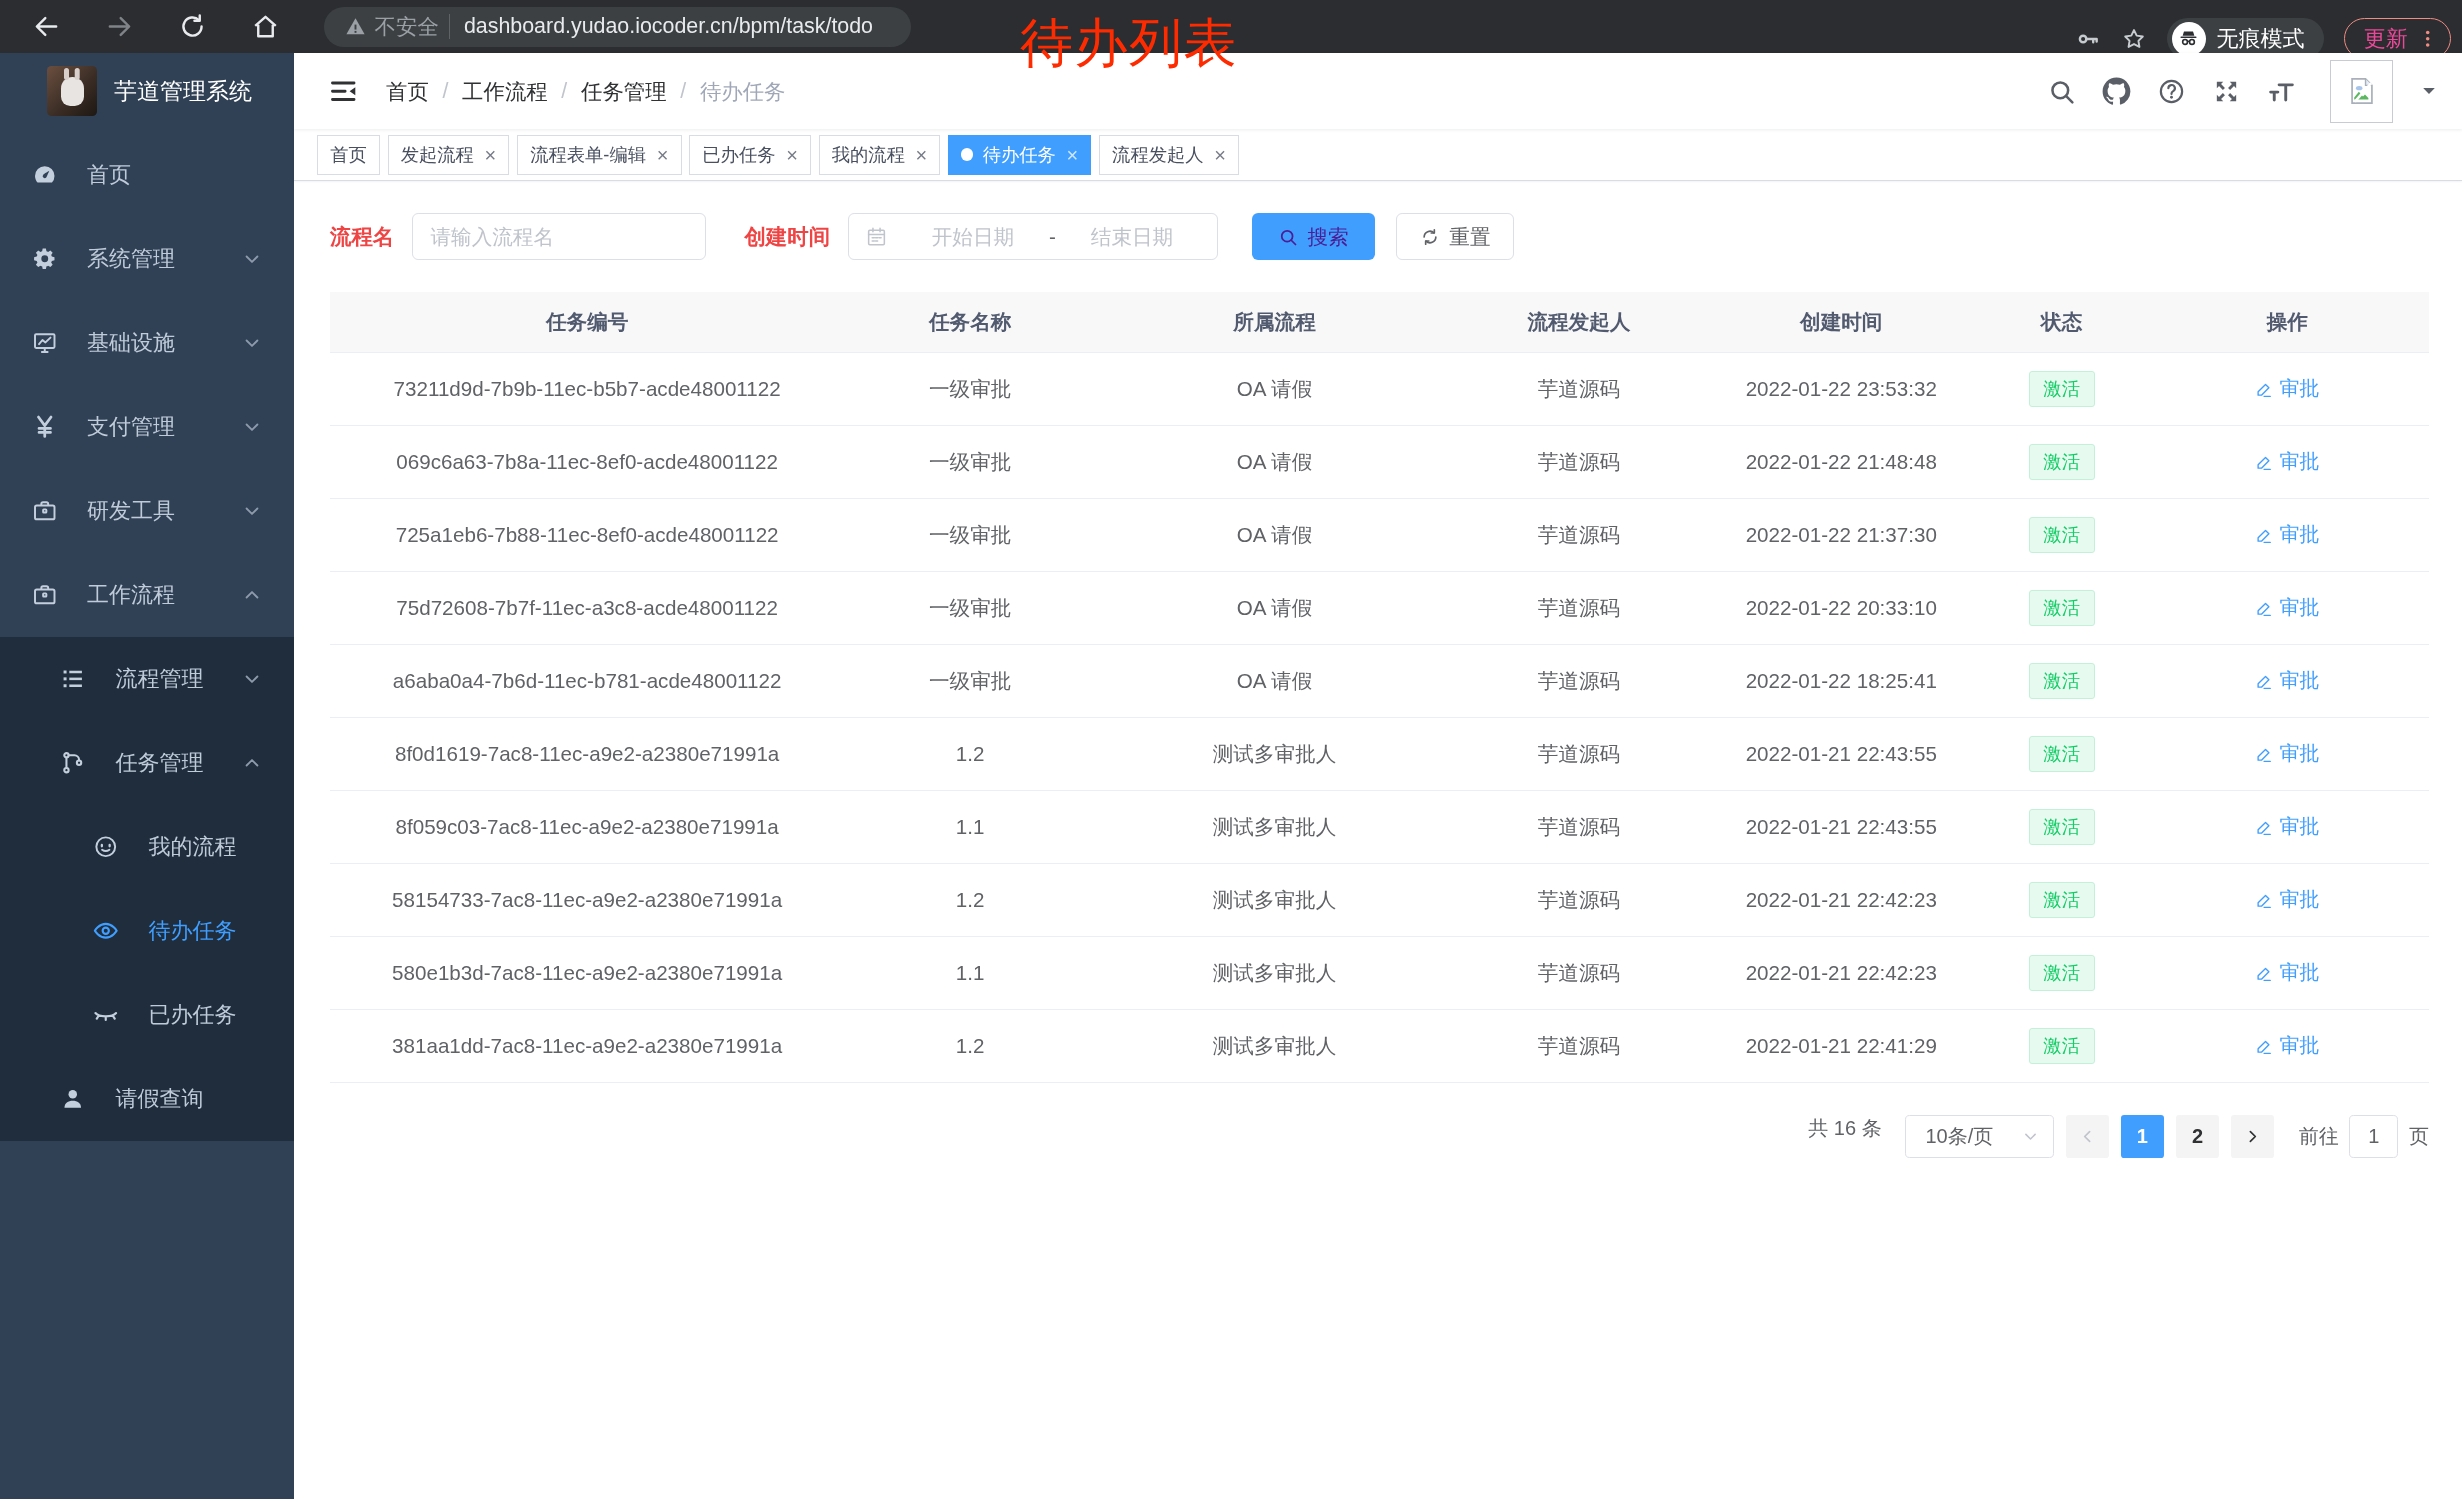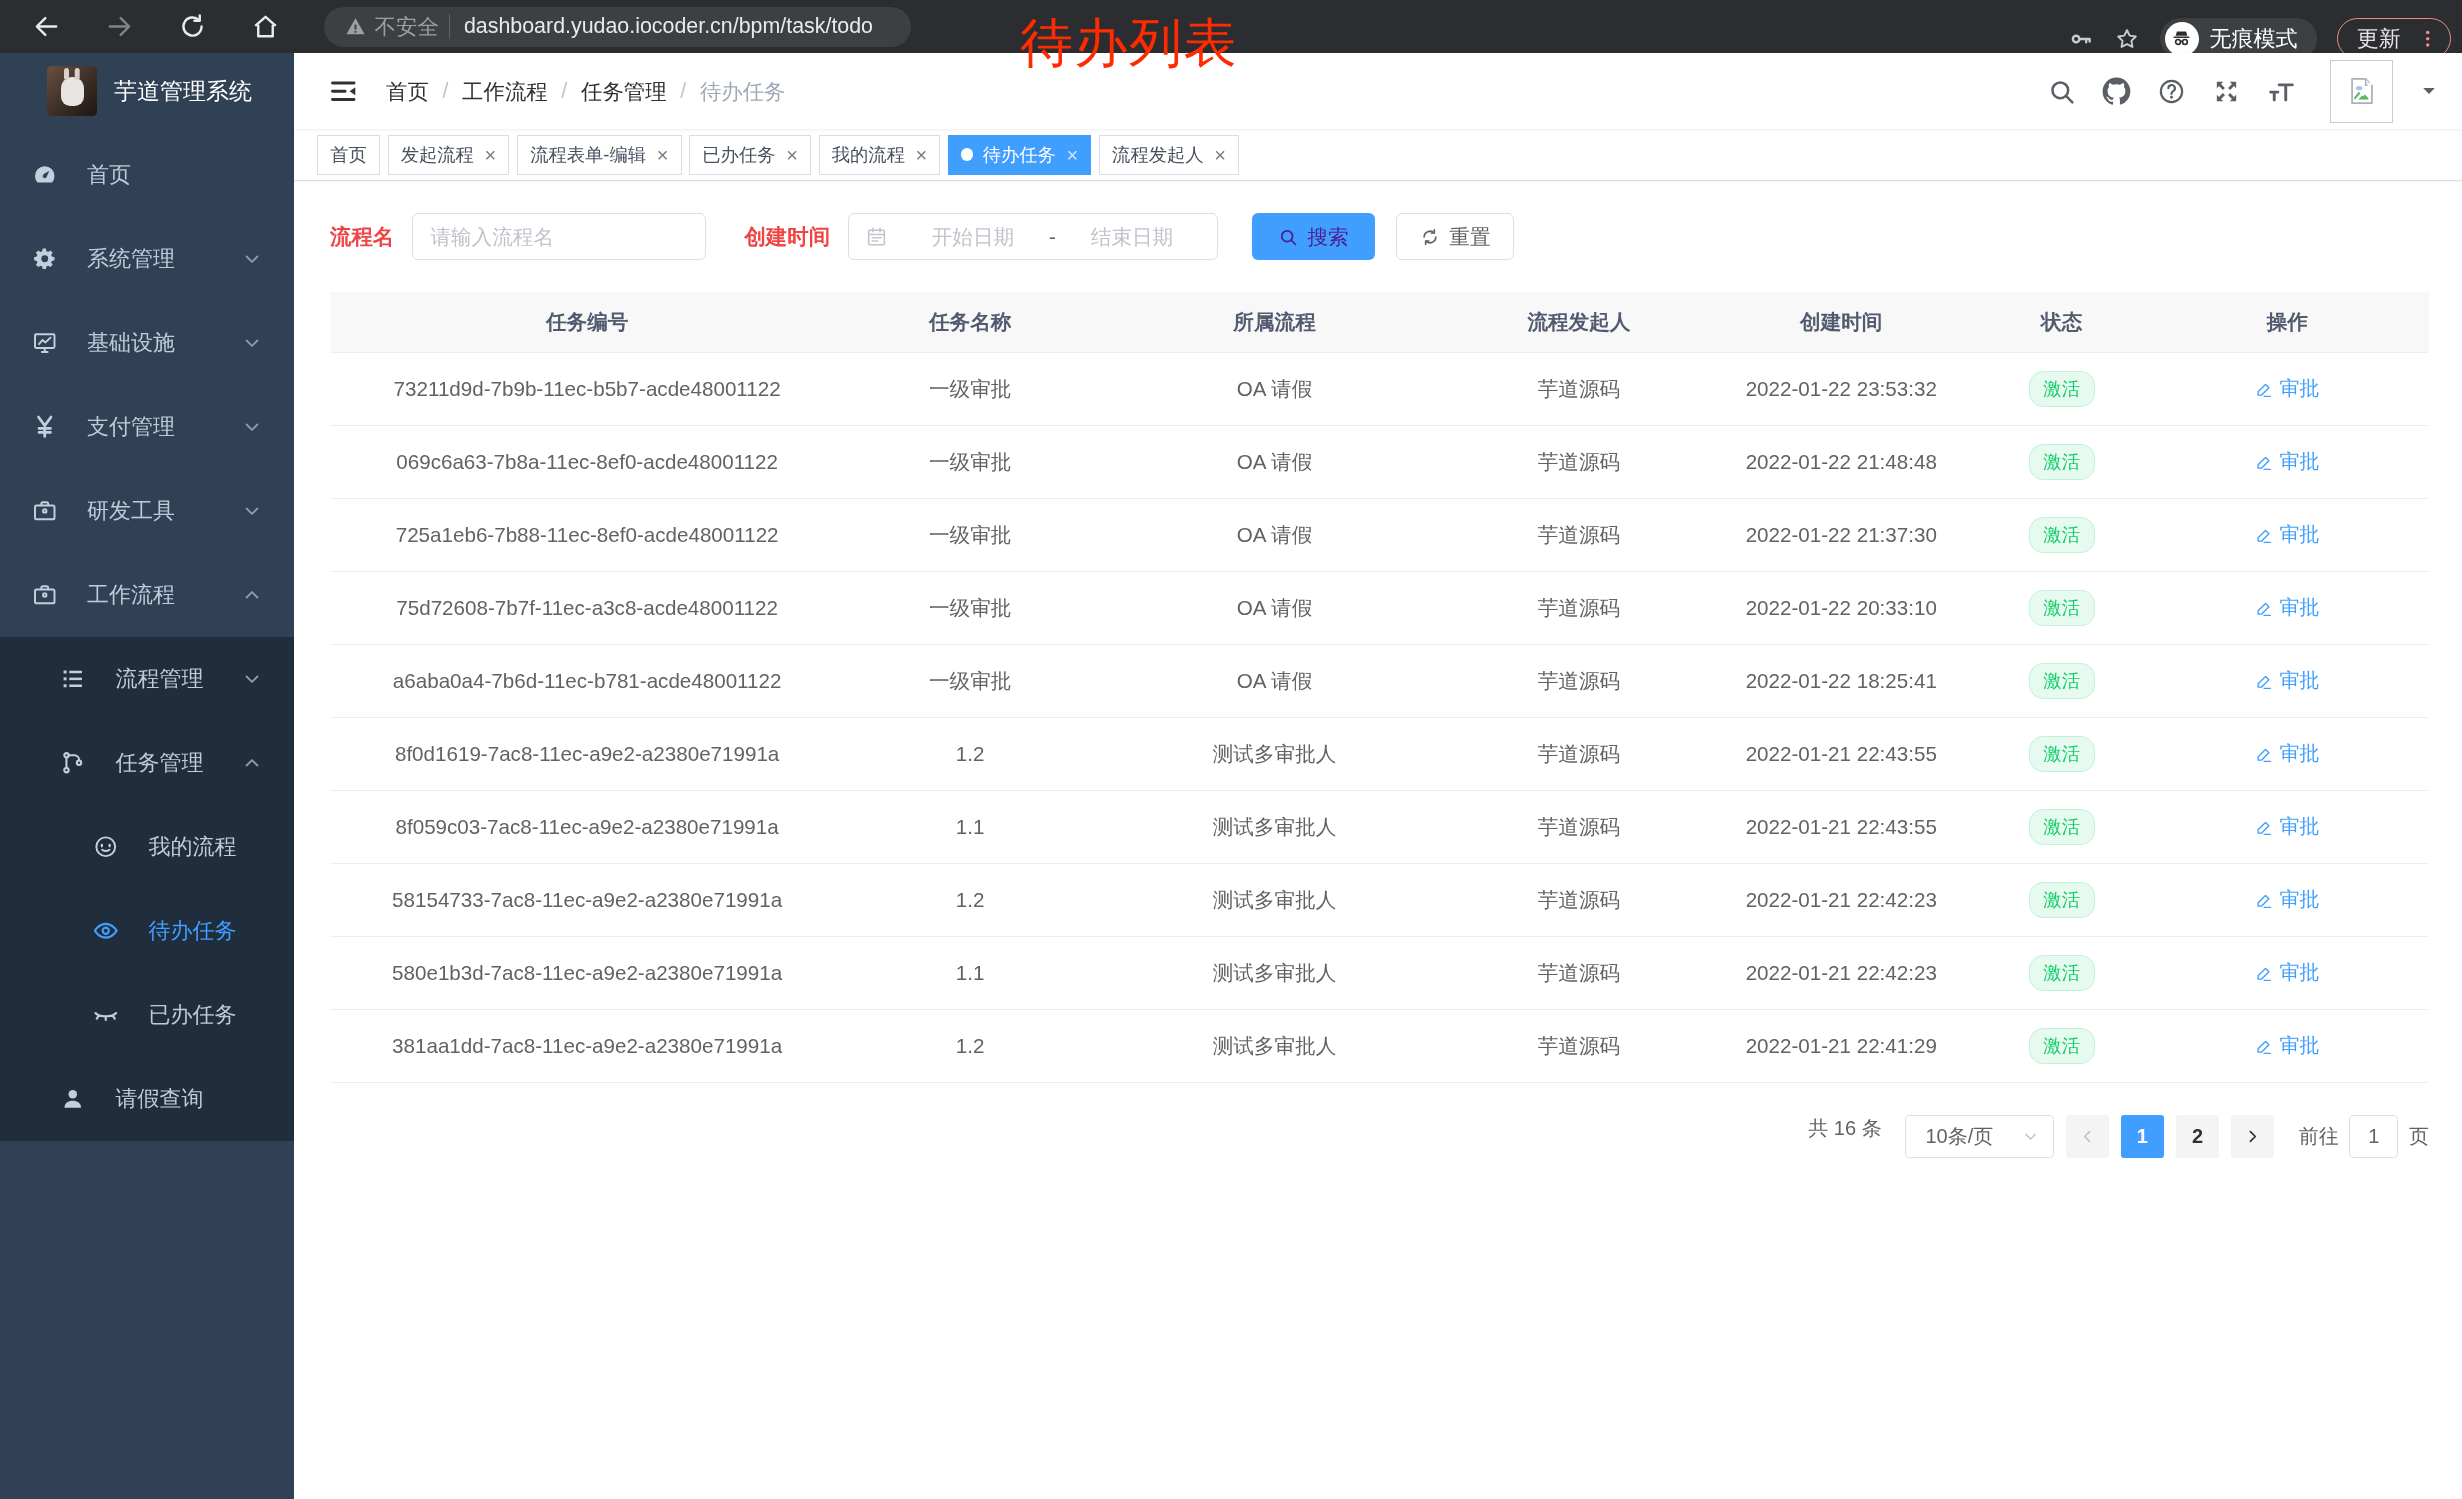--- a/index.html
+++ b/index.html
@@ -14,21 +14,21 @@
   .url-pill .ic { width:23px; height:23px; color:#9aa0a6; flex:none; }
   .sec-label { color:#9aa0a6; font-size:21.4px; margin:0 10.7px 0 7.6px; }
   .url-sep { width:0.8px; height:24.4px; background:#5f6368; margin-right:13.7px; }
   .url-text { color:#e8eaed; font-size:21.4px; white-space:nowrap; }
   .b-right { position:absolute; right:10.7px; top:12px; height:53px; display:flex; align-items:center; gap:20px; }
   .b-right .ic { width:26px; height:26px; color:#c7cbcf; display:inline-block; }
   .incog-chip { height:41px; border-radius:20.6px; background:#3c4043; display:flex; align-items:center; gap:10.7px; padding:0 20px 0 4.6px; }
   .incog-circle { width:34px; height:34px; border-radius:50%; background:#fff; display:flex; align-items:center; justify-content:center; }
   .incog-circle .ic { width:23px; height:23px; color:#2b2d30; }
   .incog-label { color:#fff; font-size:22px; }
-  .update-pill { height:41px; border:1.5px solid #f28b82; border-radius:20.6px; display:flex; align-items:center; gap:16px; padding:0 12.2px 0 18.3px; color:#e5e5e5; font-size:22px; }
+  .update-pill { height:41px; border:1.5px solid #f28b82; border-radius:20.6px; display:flex; align-items:center; gap:9px; padding:0 12.2px 0 18.3px; color:#ec4899; font-size:22px; }
   .update-pill .ic { width:21.4px; height:21.4px; color:#f28b82; }
 
   
   .annotation { position:absolute; left:1020px; top:7.6px; font-size:53px; font-weight:500; color:#ff2b00; z-index:50; letter-spacing:1.5px; white-space:nowrap; }
 
   
   .app { display:flex; height:1446px; }
   .sidebar { width:294px; background:#304156; color:#bfcbd9; flex:none; overflow:hidden; }
   .logo-row { height:76px; display:flex; align-items:center; padding-left:47px; gap:17px; }
   .logo-img { width:50px; height:50px; border-radius:4.6px; background:linear-gradient(135deg,#6b4f3f 0%,#3c2e26 55%,#1e1713 100%); position:relative; overflow:hidden; flex:none; }
@@ -87,21 +87,21 @@
   .btn-primary { background:#409eff; color:#4c1d95; padding:0 26px; margin-left:34px; }
   .btn-plain { background:#fff; color:#606266; border:1.5px solid #dcdfe6; padding:0 23px; margin-left:21.4px; }
 
   
   .table { margin-top:32px; width:100%; font-size:20.6px; color:#606266; }
   .tr { display:flex; align-items:center; border-bottom:0.8px solid #ebeef5; }
   .tr.thead { background:#f8f8f9; color:#515a6e; font-weight:bold; height:61px; border-bottom:0.8px solid #ebeef5; }
   .tr.trow { height:73px; background:#fff; }
   .td { text-align:center; padding:0 7.6px; overflow:hidden; white-space:nowrap; }
   .c0{width:24.5%;} .c1{width:12%;} .c2{width:17%;} .c3{width:12%;} .c4{width:13%;} .c5{width:8%;} .c6{width:13.5%;}
-  .badge { display:inline-block; background:#e7faf0; border:0.8px solid #c3f0d8; color:#13ce66; border-radius:14px; font-size:18.3px; padding:6.1px 13.7px; line-height:1.2; }
+  .badge { display:inline-block; background:#e7faf0; border:0.8px solid #c3f0d8; color:#13ce66; border-radius:3px; font-size:18.3px; padding:6.1px 13.7px; line-height:1.2; }
   .act-link { color:#409eff; font-size:20px; display:inline-flex; align-items:center; gap:6.1px; cursor:pointer; }
   .act-link .ic { width:18.3px; height:18.3px; }
 
   
   .pager { margin-top:32px; display:flex; align-items:flex-start; justify-content:flex-end; gap:12.2px; font-size:20px; color:#606266; }
   .pg-total { margin-right:10.7px; }
   .pg-size { width:149px; height:43px; border:1.5px solid #dcdfe6; border-radius:4.6px; display:flex; align-items:center; justify-content:space-between; padding:0 13.7px 0 20px; color:#606266; cursor:pointer; }
   .pg-size .ic { width:17px; height:17px; color:#c0c4cc; }
   .pg-btn { min-width:43px; height:43px; border-radius:3.1px; background:#f4f4f5; display:inline-flex; align-items:center; justify-content:center; color:#303133; cursor:pointer; font-weight:bold; }
   .pg-btn .ic { width:17px; height:17px; }

